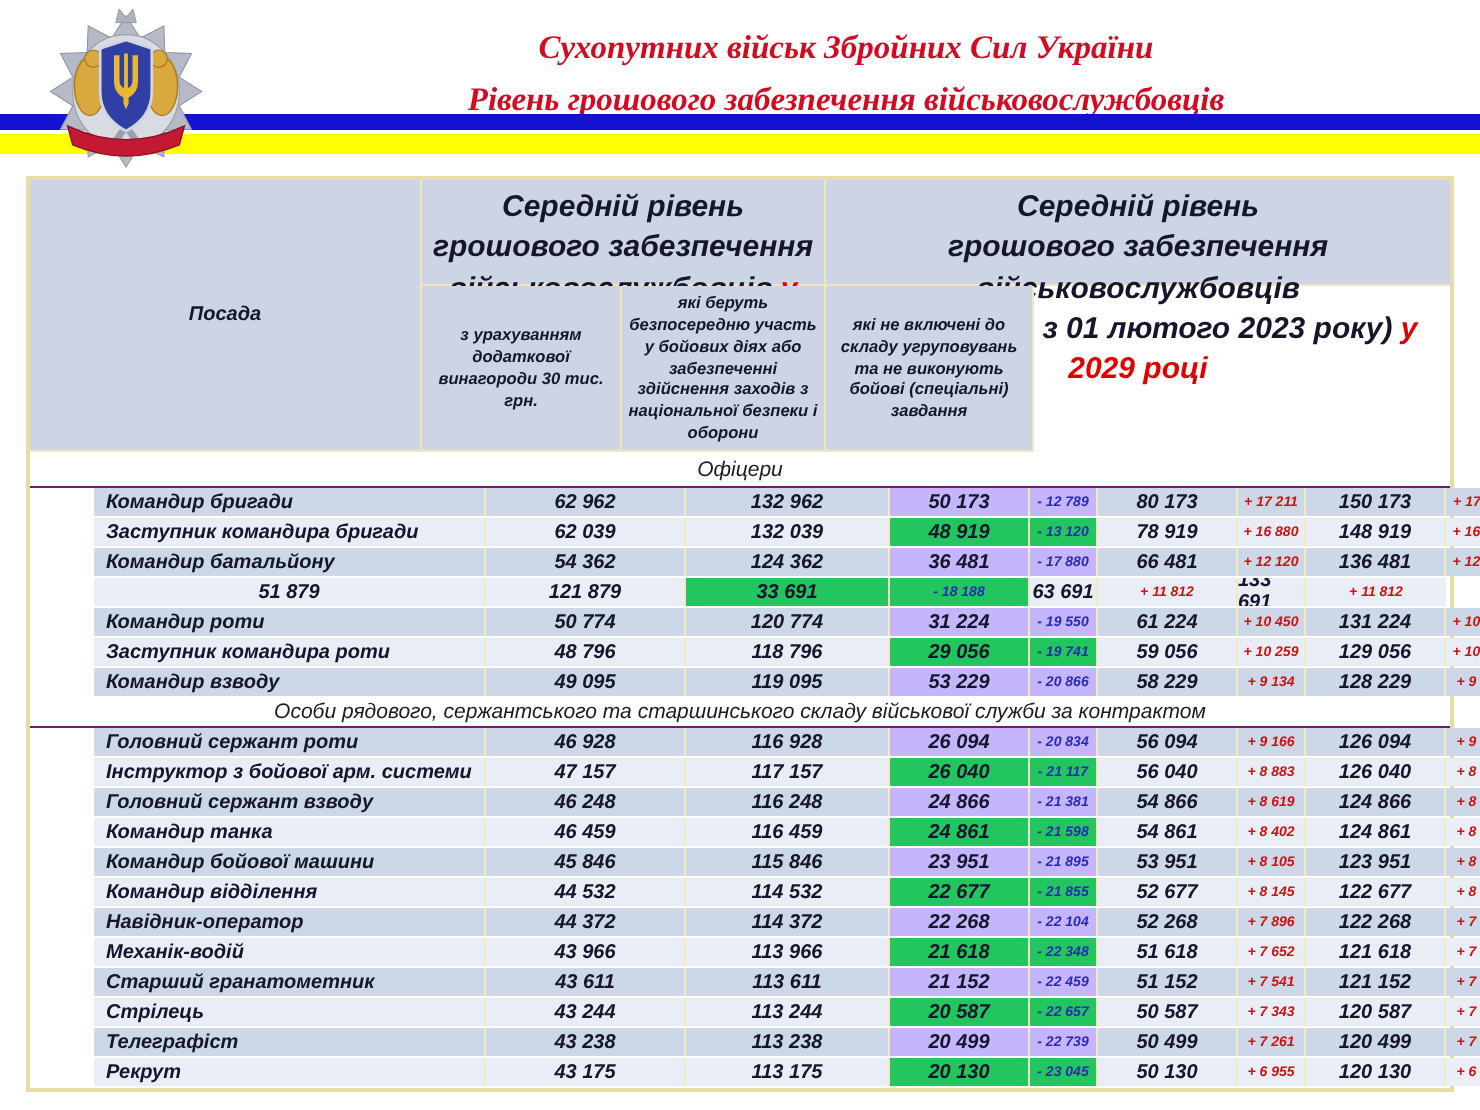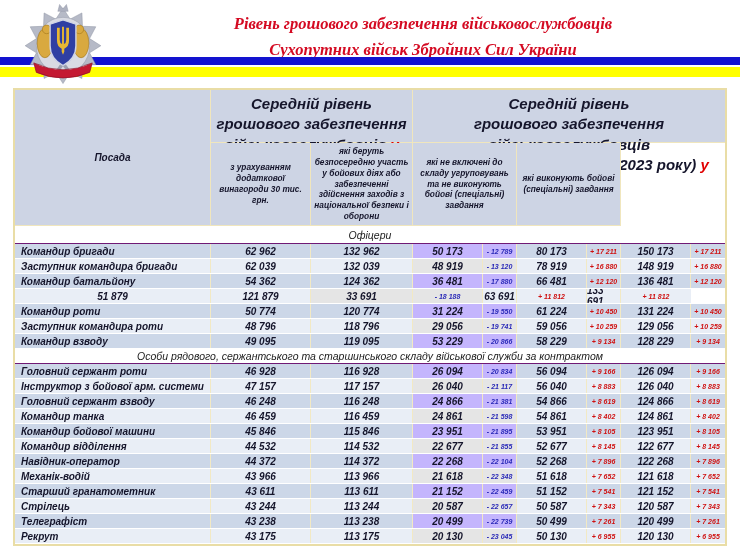--- a/index.html
+++ b/index.html
@@ -35,42 +35,42 @@
   .th.s3{grid-column:4;grid-row:2;}
   .th.s4{grid-column:5;grid-row:2;}
   .th.s5{grid-column:6;grid-row:2;border-right:none;}
 
   .section-row{height:15px;display:flex;align-items:center;justify-content:center;
                background:#ffffff;font-style:italic;font-size:10.5px;color:#1c1c1c;
                border-bottom:1px solid #701a75;box-sizing:border-box;}
   .section-row.tall{height:18px;}
 
   .row{display:grid;grid-template-columns:196px 100px 102px 70px 34px 70px 34px 70px 34px;
-       height:15px;border-bottom:1px solid #ffffff;box-sizing:border-box;}
+       height:15px;border-bottom:1px solid #ffffff;box-sizing:border-box;padding-left:32px;}
   .c{box-sizing:border-box;border-right:1px solid #f2e9c4;display:flex;align-items:center;
      justify-content:center;font-weight:bold;font-style:italic;color:#15152b;overflow:hidden;}
   .c:last-child{border-right:none;}
   .c.pos{justify-content:flex-start;padding-left:6px;font-size:10px;}
   .c.val{font-size:10px;}
   .c.dlt{font-size:7px;letter-spacing:0;}
   .neg{color:#2a2ab8;}
   .plus{color:#cf1111;}
   .row.dk .b,.row.dk .pos{background:#ccd7e8;}
   .row.lt .b,.row.lt .pos{background:#e9eef6;}
   .row.dk .y{background:#c4b5fd;}
-  .row.lt .y{background:#e5e5e5;font-style:italic;}
+  .row.lt .y{background:#22c55e;font-style:italic;}
 </style>
 </head>
 <body>
 
 <div class="screen">
 
   <div class="title">
+    <div>Сухопутних військ Збройних Сил України</div>
     <div>Рівень грошового забезпечення військовослужбовців</div>
-    <div>Сухопутних військ Збройних Сил України</div>
   </div>
 
   <div class="stripe blue"></div>
   <div class="stripe yellow"></div>
 
   <svg class="emblem" viewBox="0 0 100 100">
     <polygon points="94,52 80.9,43.7 88.1,30 72.6,29.4 72,13.9 58.3,21.1 50,8 41.7,21.1 28,13.9 27.4,29.4 11.9,30 19.1,43.7 6,52 19.1,60.3 11.9,74 27.4,74.6 28,90.1 41.7,82.9 50,96 58.3,82.9 72,90.1 72.6,74.6 88.1,74 80.9,60.3" fill="#b6bac7" stroke="#8e93a3" stroke-width="0.6"></polygon>
     <polygon points="44,12 46,4 50,9 54,4 56,12" fill="#aeb2c0" stroke="#8e93a3" stroke-width="0.5"></polygon>
     <ellipse cx="50" cy="52" rx="31" ry="33" fill="#d9dbe3" stroke="#9ba0af" stroke-width="0.7"></ellipse>
     <rect x="47" y="58" width="4" height="32" fill="#9aa0b0" transform="rotate(35 50 74)"></rect>
@@ -89,21 +89,20 @@
       <div class="th posada">Посада</div>
       <div class="th group g22"><span>Середній рівень
 грошового забезпечення
 військовослужбовців</span> <span class="red">у 2022 році</span></div>
       <div class="th group g23"><span>Середній рівень
 грошового забезпечення військовослужбовців
 (починаючи з 01 лютого 2023 року)</span> <span class="red">у 2029 році</span></div>
       <div class="th sub s1">з урахуванням додаткової винагороди 30 тис. грн.</div>
       <div class="th sub s2">які беруть безпосередню участь у бойових діях або забезпеченні здійснення заходів з національної безпеки і оборони</div>
       <div class="th sub s3">які не включені до складу угруповувань та не виконують бойові (спеціальні) завдання</div>
-      <div class="th sub s4">які виконують бойові (спеціальні) завдання</div>
     </div>
     <div>
         <div class="section-row tall">Офіцери</div>
         <div class="row dk">
           <div class="c pos">Командир бригади</div>
           <div class="c val b">62 962</div>
           <div class="c val b">132 962</div>
           <div class="c val y">50 173</div>
           <div class="c dlt y neg">- 12 789</div>
           <div class="c val b">80 173</div>

